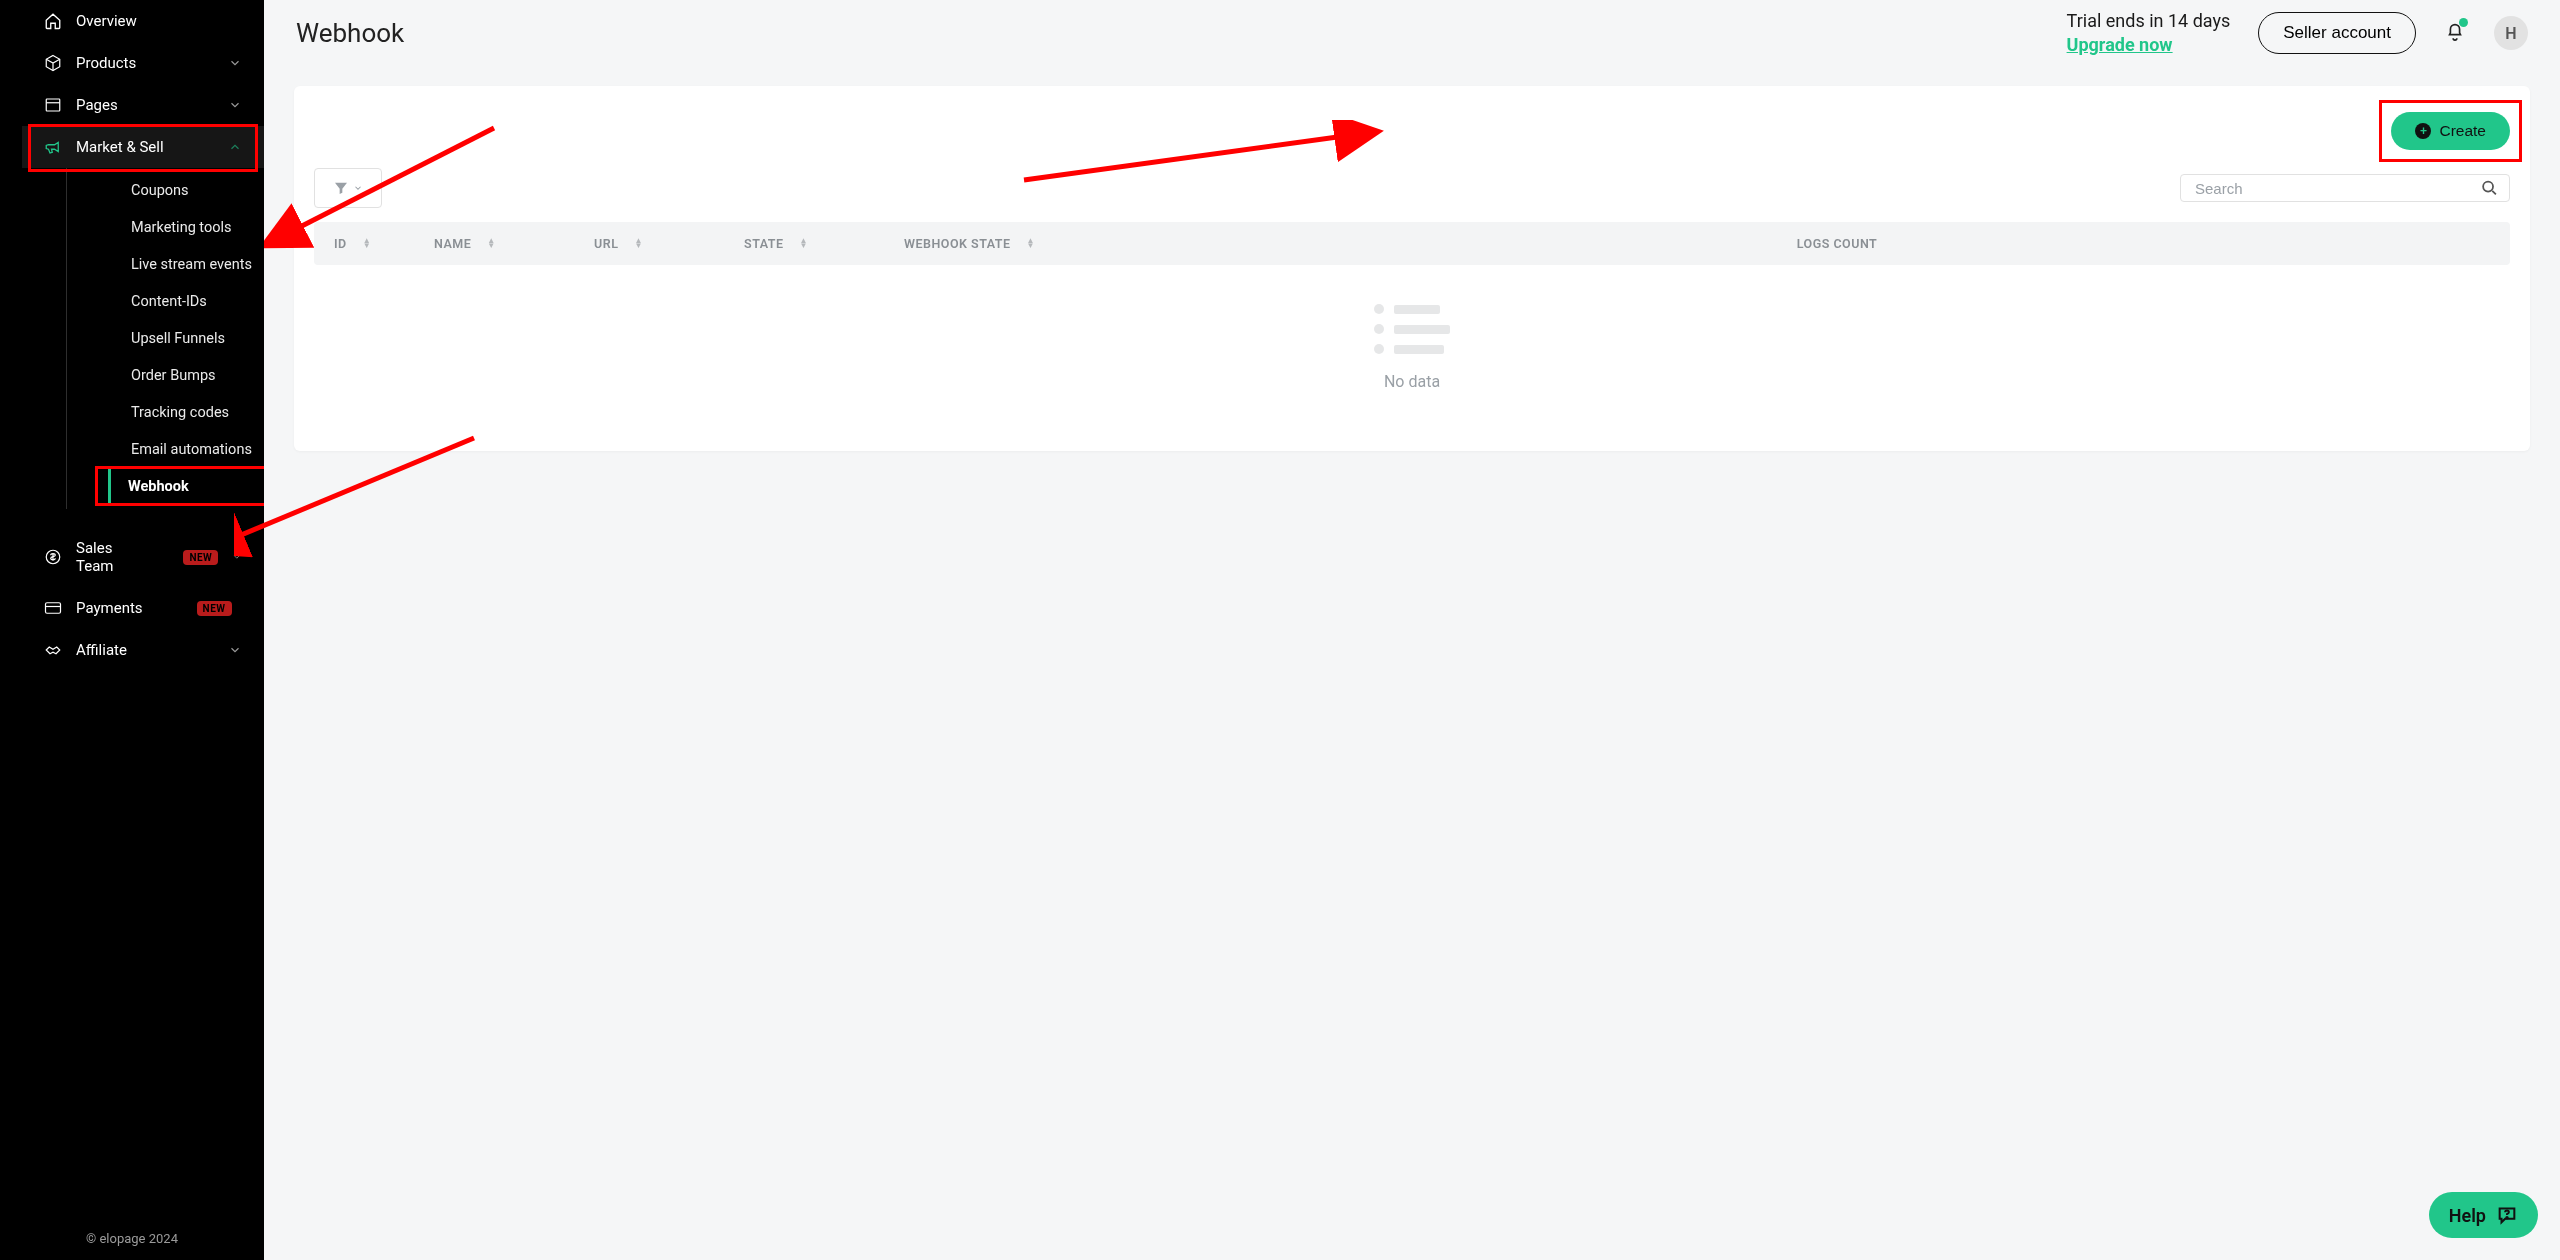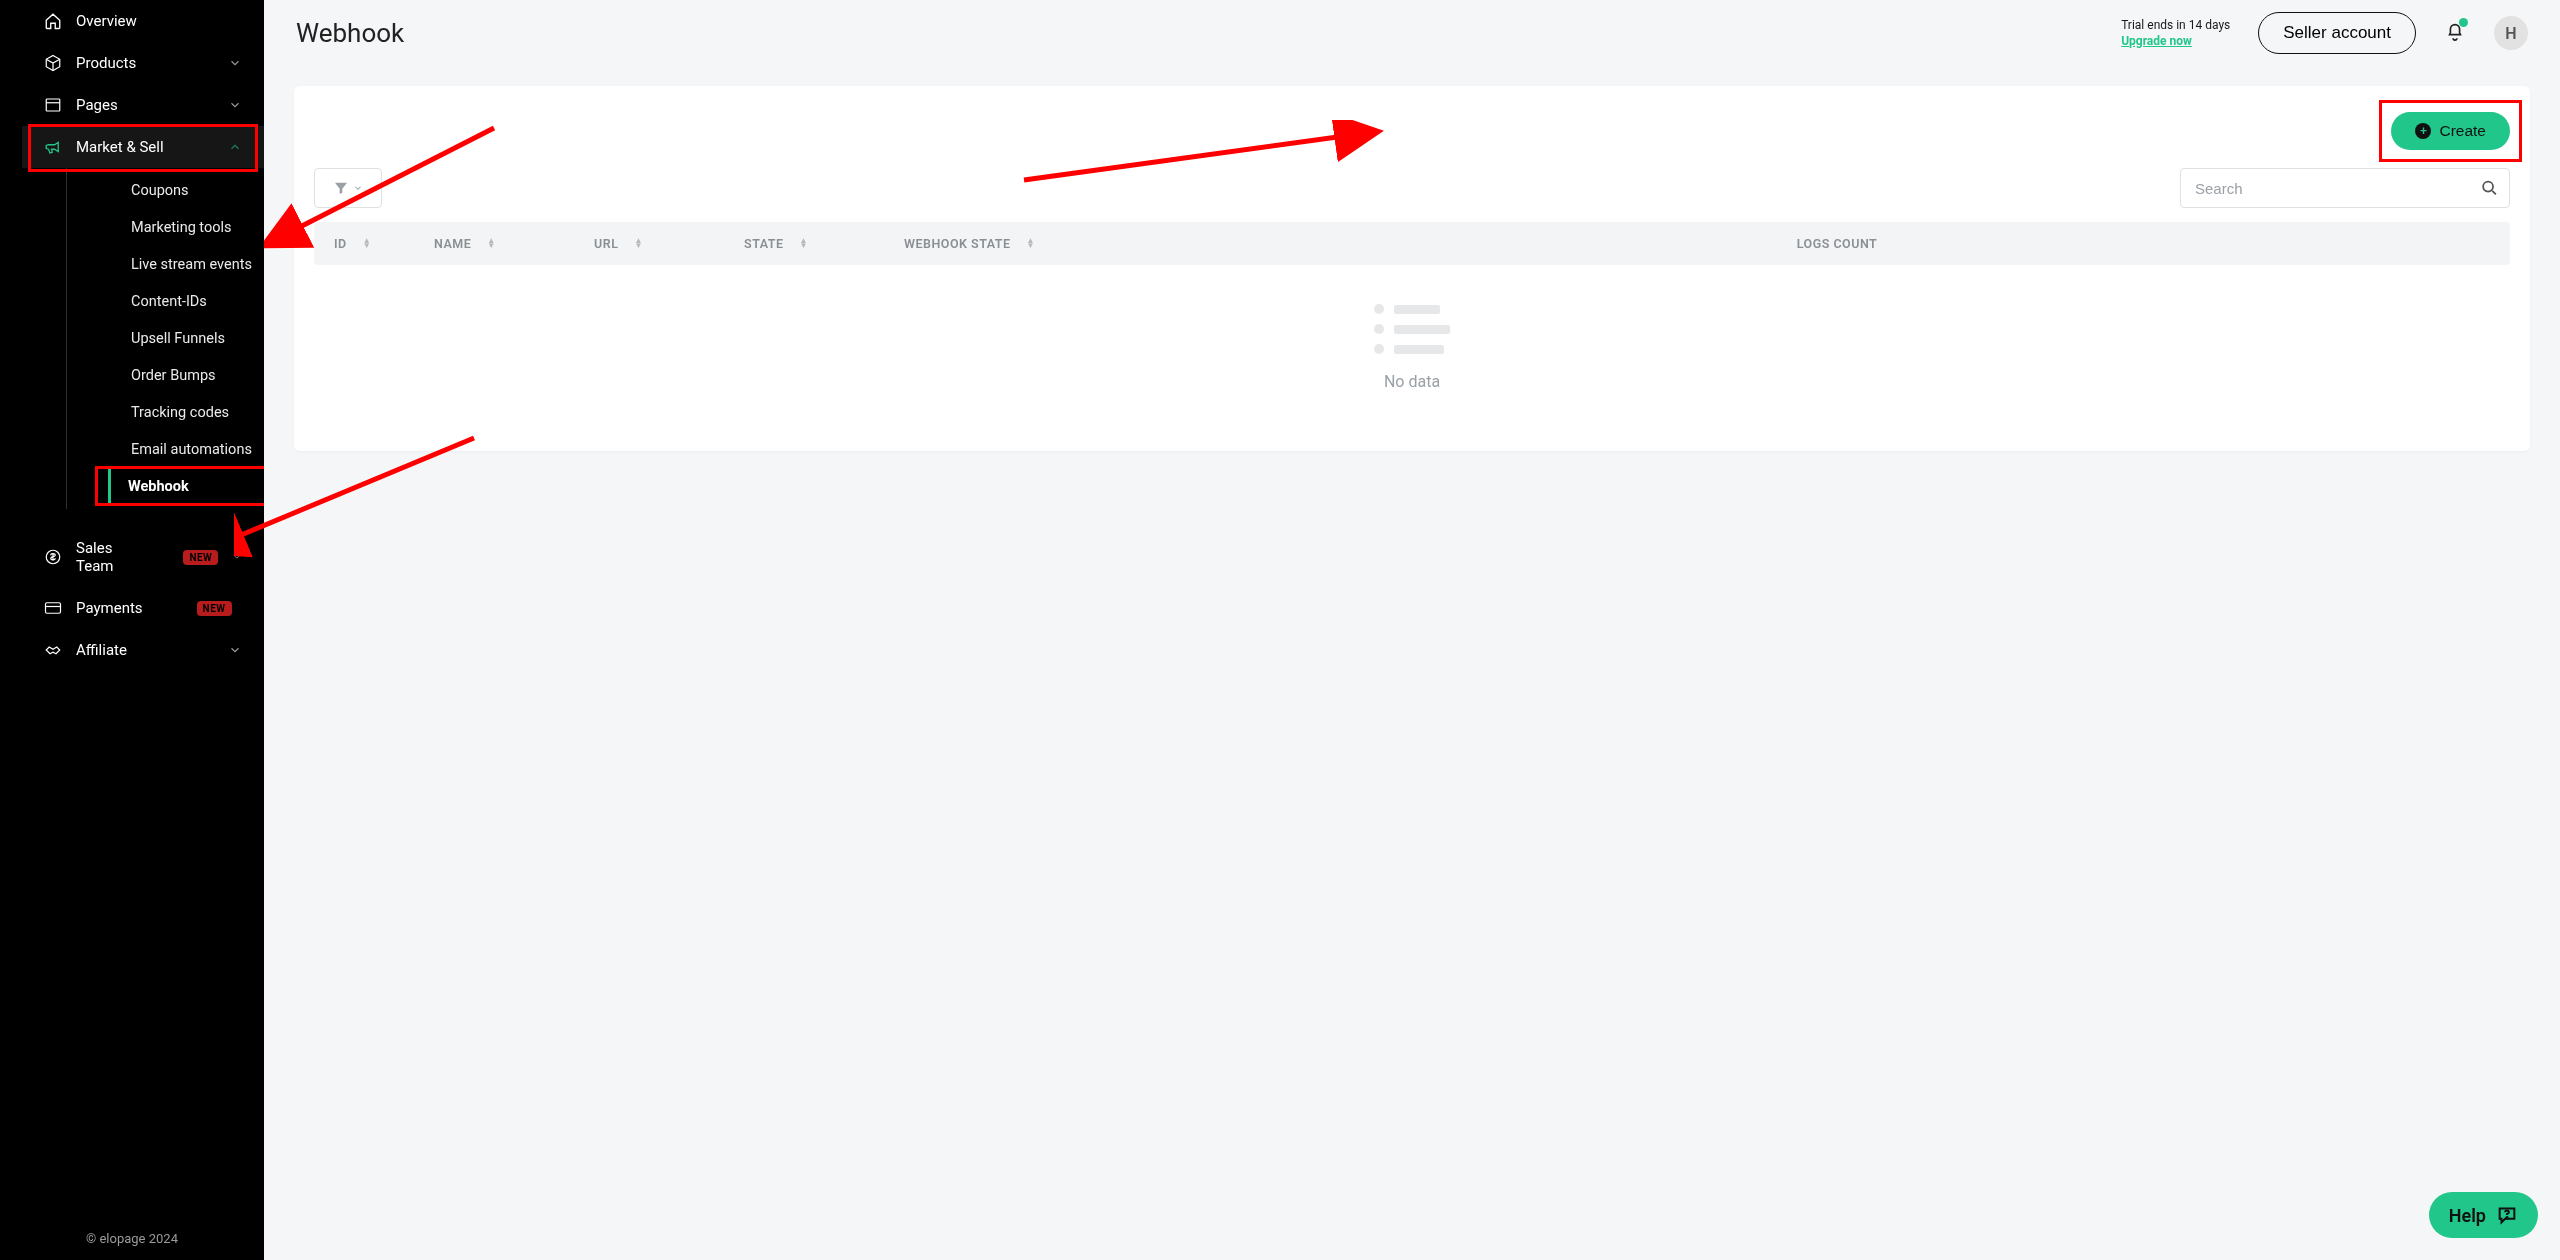--- a/index.html
+++ b/index.html
@@ -31,37 +31,37 @@
   .sidebar-footer { text-align: center; font-size: 13px; color: #9a9a9a; padding: 14px 0; }
 
   
   .highlight-box { position: absolute; border: 3px solid #ff0000; pointer-events: none; z-index: 50; }
 
   
   .main { flex: 1; display: flex; flex-direction: column; position: relative; }
   .topbar { height: 66px; display: flex; align-items: center; padding: 0 32px; background: #f5f6f7; }
   .page-title { font-size: 26px; font-weight: 400; color: #222; }
   .topbar-right { margin-left: auto; display: flex; align-items: center; gap: 28px; }
-  .trial-block { text-align: left; font-size: 12px; line-height: 1.35; }
+  .trial-block { text-align: left; font-size: 18px; line-height: 1.35; }
   .trial-block .upgrade { color: #21c68a; font-weight: 700; text-decoration: underline; cursor:pointer; }
   .pill-btn { border: 1.5px solid #111; background: transparent; border-radius: 24px; padding: 10px 24px; font-size: 17px; cursor: pointer; }
   .bell-wrap { position: relative; }
   .bell-dot { position: absolute; top: -2px; right: -2px; width: 9px; height: 9px; background: #21c68a; border-radius: 50%; }
   .avatar { width: 34px; height: 34px; border-radius: 50%; background: #e2e2e2; color: #555; display: flex; align-items: center; justify-content: center; font-weight: 600; font-size: 16px; }
 
   
   .card { background: #fff; margin: 20px 30px 30px 30px; border-radius: 6px; padding: 26px 20px 50px 20px; box-shadow: 0 1px 3px rgba(0,0,0,.04); position: relative; }
   .card-actions { display: flex; justify-content: flex-end; margin-bottom: 18px; }
   .create-btn { background: #21c68a; color: #111; border: none; border-radius: 22px; padding: 10px 24px; font-size: 15.5px; font-weight: 500; cursor: pointer; display: flex; align-items: center; gap: 8px; }
   .create-btn .plus-circle { width: 16px; height: 16px; border-radius: 50%; background: #111; color: #21c68a; display:flex;align-items:center;justify-content:center;font-size:12px;font-weight:700; }
 
   .filter-row { display: flex; align-items: center; margin-bottom: 14px; gap: 16px; }
   .filter-btn { width: 68px; height: 40px; border: 1px solid #e1e1e1; border-radius: 4px; background: #fff; display:flex; align-items:center; justify-content:center; gap:4px; cursor:pointer; color: #9aa0a6; }
   .search-wrap { margin-left: auto; position: relative; }
-  .search-input { width: 330px; height: 40px; border: 1px solid #e1e1e1; border-radius: 4px; padding: 0 40px 0 14px; font-size: 15px; color: #555; }
+  .search-input { width: 330px; height: 28px; border: 1px solid #e1e1e1; border-radius: 4px; padding: 0 40px 0 14px; font-size: 15px; color: #555; }
   .search-input::placeholder { color: #9aa0a6; }
   .search-icon { position: absolute; right: 12px; top: 50%; transform: translateY(-50%); color: #555; }
 
   .table-head { display: flex; background: #f3f4f5; border-radius: 4px; padding: 14px 20px; font-size: 12.5px; letter-spacing: .5px; color: #8a8f94; font-weight: 600; }
   .th { display: flex; align-items: center; gap: 16px; }
   .th.id { flex: 0 0 100px; }
   .th.name { flex: 0 0 160px; }
   .th.url { flex: 0 0 150px; }
   .th.state { flex: 0 0 160px; }
   .th.events { flex: 0 0 280px; }

